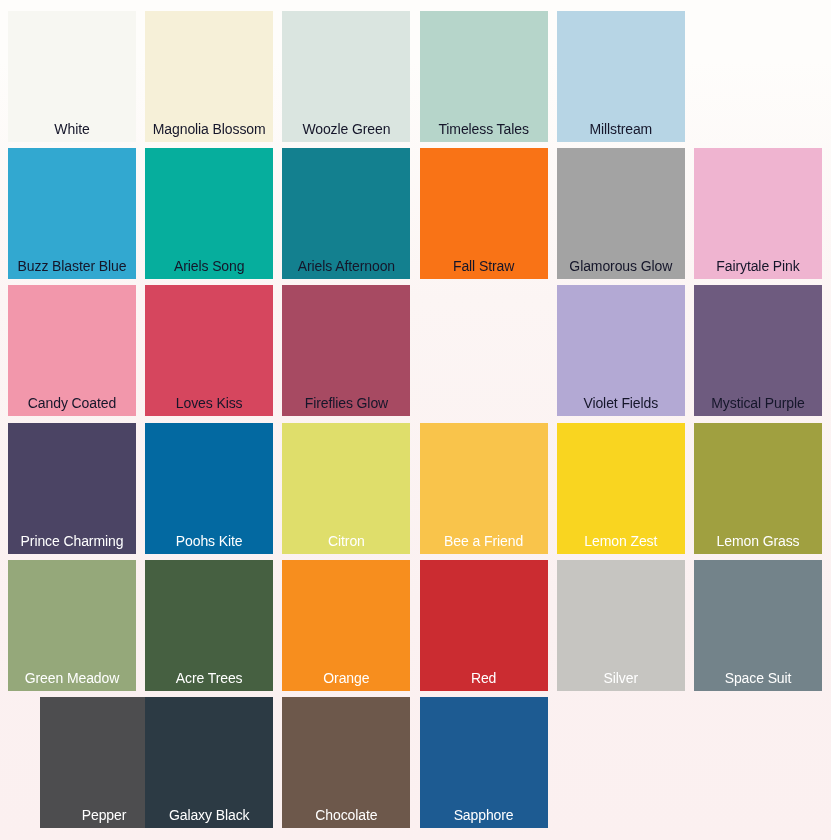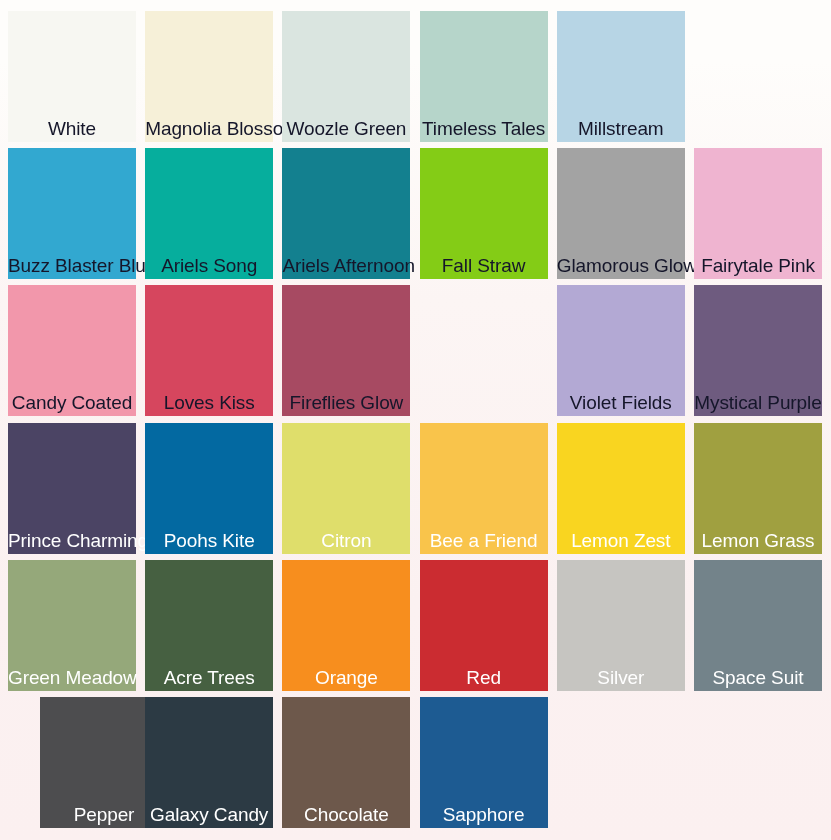--- a/index.html
+++ b/index.html
@@ -40,21 +40,21 @@
     height: 131px;
     box-sizing: border-box;
   }
 
   .swatch-label {
     position: absolute;
     left: 0;
     bottom: 2px;
     width: 128px;
     text-align: center;
-    font-size: 19px;
+    font-size: 14px;
     line-height: 22px;
     white-space: nowrap;
     overflow: visible;
     letter-spacing: -0.1px;
   }
 
   .text-dark .swatch-label {
     color: #15162a;
   }
   .text-light .swatch-label {
@@ -85,21 +85,21 @@
     <div class="swatch-row text-dark" style="top: 148.2px;">
       <div class="swatch" title="Buzz Blaster Blue" style="left: 8px; background: rgb(50, 168, 208);">
         <div class="swatch-label">Buzz Blaster Blue</div>
       </div>
       <div class="swatch" title="Ariels Song" style="left: 145.2px; background: rgb(6, 174, 157);">
         <div class="swatch-label">Ariels Song</div>
       </div>
       <div class="swatch" title="Ariels Afternoon" style="left: 282.4px; background: rgb(19, 128, 143);">
         <div class="swatch-label">Ariels Afternoon</div>
       </div>
-      <div class="swatch" title="Fall Straw" style="left: 419.6px; background: #84cc16;">
+      <div class="swatch" title="Fall Straw" style="left: 419.6px; background: #f97316;">
         <div class="swatch-label">Fall Straw</div>
       </div>
       <div class="swatch" title="Glamorous Glow" style="left: 556.8px; background: #a3a3a3;">
         <div class="swatch-label">Glamorous Glow</div>
       </div>
       <div class="swatch" title="Fairytale Pink" style="left: 694px; background: rgb(239, 180, 208);">
         <div class="swatch-label">Fairytale Pink</div>
       </div>
     </div>
     <div class="swatch-row text-dark" style="top: 285.4px;">
@@ -157,21 +157,21 @@
       </div>
       <div class="swatch" title="Space Suit" style="left: 694px; background: rgb(115, 131, 138);">
         <div class="swatch-label">Space Suit</div>
       </div>
     </div>
     <div class="swatch-row text-light" style="top: 697px;">
       <div class="swatch" title="Pepper" style="left: 8px; background: rgb(77, 77, 79); margin-left: 32px;">
         <div class="swatch-label">Pepper</div>
       </div>
       <div class="swatch" title="Galaxy Black" style="left: 145.2px; background: rgb(44, 58, 68);">
-        <div class="swatch-label">Galaxy Candy</div>
+        <div class="swatch-label">Galaxy Black</div>
       </div>
       <div class="swatch" title="Chocolate" style="left: 282.4px; background: rgb(109, 88, 75);">
         <div class="swatch-label">Chocolate</div>
       </div>
       <div class="swatch" title="Sapphore" style="left: 419.6px; background: rgb(29, 91, 146);">
         <div class="swatch-label">Sapphore</div>
       </div>
     </div>
   </div>
 

